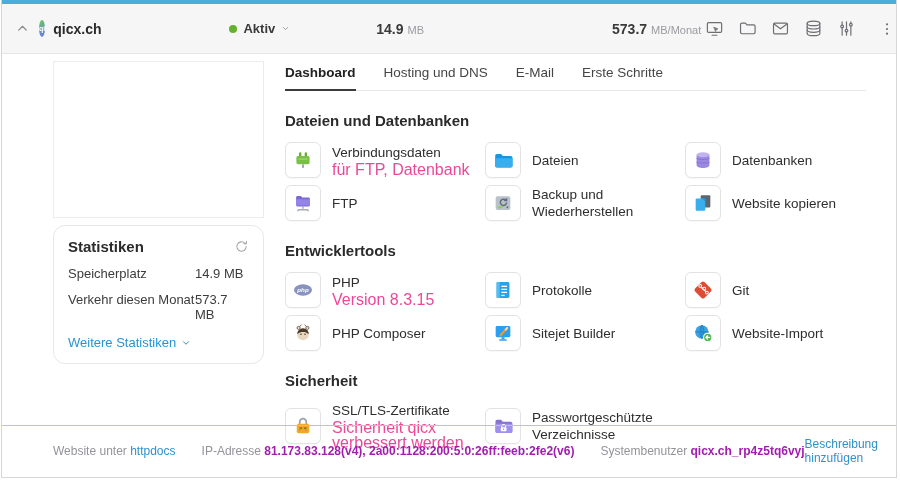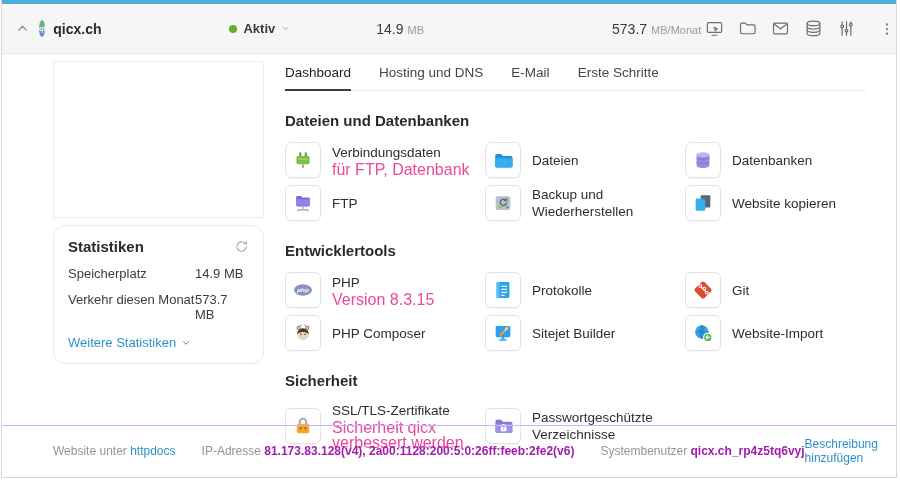--- a/index.html
+++ b/index.html
@@ -11,21 +11,21 @@
   .topbar { height:50px; background:#f6f6f7; border-bottom:1px solid #e6e6e8; display:flex; align-items:center; padding:0 16px 0 14px; flex:0 0 auto; }
   .collapse-btn { width:26px; height:26px; display:flex; align-items:center; justify-content:center; cursor:pointer; color:#8d8d92; }
   .favicon { width:17px; height:17px; border-radius:50%; background:linear-gradient(135deg,#64c06a 18%,#6a86d8 72%); color:#fff; font-size:7px; font-weight:bold; display:flex; align-items:center; justify-content:center; margin:0 8px 0 10px; }
   .domain-name { font-size:14px; font-weight:bold; color:#2b2b2b; }
   .status-chip { display:flex; align-items:center; gap:6px; margin-left:128px; cursor:pointer; }
   .status-dot { width:8px; height:8px; border-radius:50%; background:#64b12c; }
   .status-label { font-size:13px; color:#3a3a3a; font-weight:bold; }
   .metric { display:flex; align-items:baseline; gap:4px; }
   .metric-disk { margin-left:86px; }
   .metric-traffic { margin-left:188px; }
-  .metric-value { font-size:14px; color:#3a3a3a; font-weight:normal; }
+  .metric-value { font-size:14px; color:#3a3a3a; font-weight:bold; }
   .metric-unit { font-size:11px; color:#9a9aa0; }
   .topbar-icons { margin-left:auto; display:flex; align-items:center; gap:7px; }
   .tb-icon { width:26px; height:26px; display:flex; align-items:center; justify-content:center; color:#6e6e73; cursor:pointer; border-radius:3px; }
   .tb-icon.kebab { margin-left:8px; }
 
   
   .main { flex:1 1 auto; display:flex; padding:7px 30px 0 51px; min-height:0; }
   .sidecol { width:211px; flex:0 0 auto; margin-right:21px; }
   .thumb-box { width:211px; height:157px; border:1px solid #ececee; background:#fff; }
   .stats-card { width:211px; margin-top:7px; border:1px solid #e8e8ea; border-radius:12px; padding:12px 14px 13px; }
@@ -35,21 +35,21 @@
   .stats-row { display:flex; margin-top:11px; }
   .stats-label { width:127px; font-size:13px; color:#3c3c3c; flex:0 0 auto; }
   .stats-value { font-size:13px; color:#3c3c3c; }
   .stats-more { margin-top:13px; font-size:13px; color:#2c92cc; display:flex; align-items:center; gap:5px; cursor:pointer; }
 
   .rightcol { flex:1 1 auto; min-width:0; }
 
   
   .tabs { display:flex; gap:28px; border-bottom:1px solid #e8e8ea; }
   .tab { font-size:13.5px; color:#454547; padding:4px 0 9px; cursor:pointer; border-bottom:2px solid transparent; margin-bottom:-1px; }
-  .tab.active { color:#222; font-weight:normal; border-bottom-color:#3c3c3e; }
+  .tab.active { color:#222; font-weight:bold; border-bottom-color:#3c3c3e; }
 
   
   .section-title { font-size:15px; font-weight:bold; color:#2b2b2b; margin:21px 0 13px; }
   .grid { display:grid; grid-template-columns:200px 200px 185px; row-gap:7px; }
   .tile { display:flex; align-items:center; cursor:pointer; }
   .tile-iconbox { width:36px; height:36px; flex:0 0 auto; border:1px solid #e3e3e6; border-radius:6px; background:#fff; display:flex; align-items:center; justify-content:center; box-shadow:0 1px 1px rgba(0,0,0,0.03); }
   .tile-text { margin-left:11px; min-width:0; }
   .tile-label { font-size:13.5px; color:#2e2e30; line-height:17px; }
   .tile-sub { font-size:16px; color:#ec4899; line-height:15px; margin-top:1px; }
 

